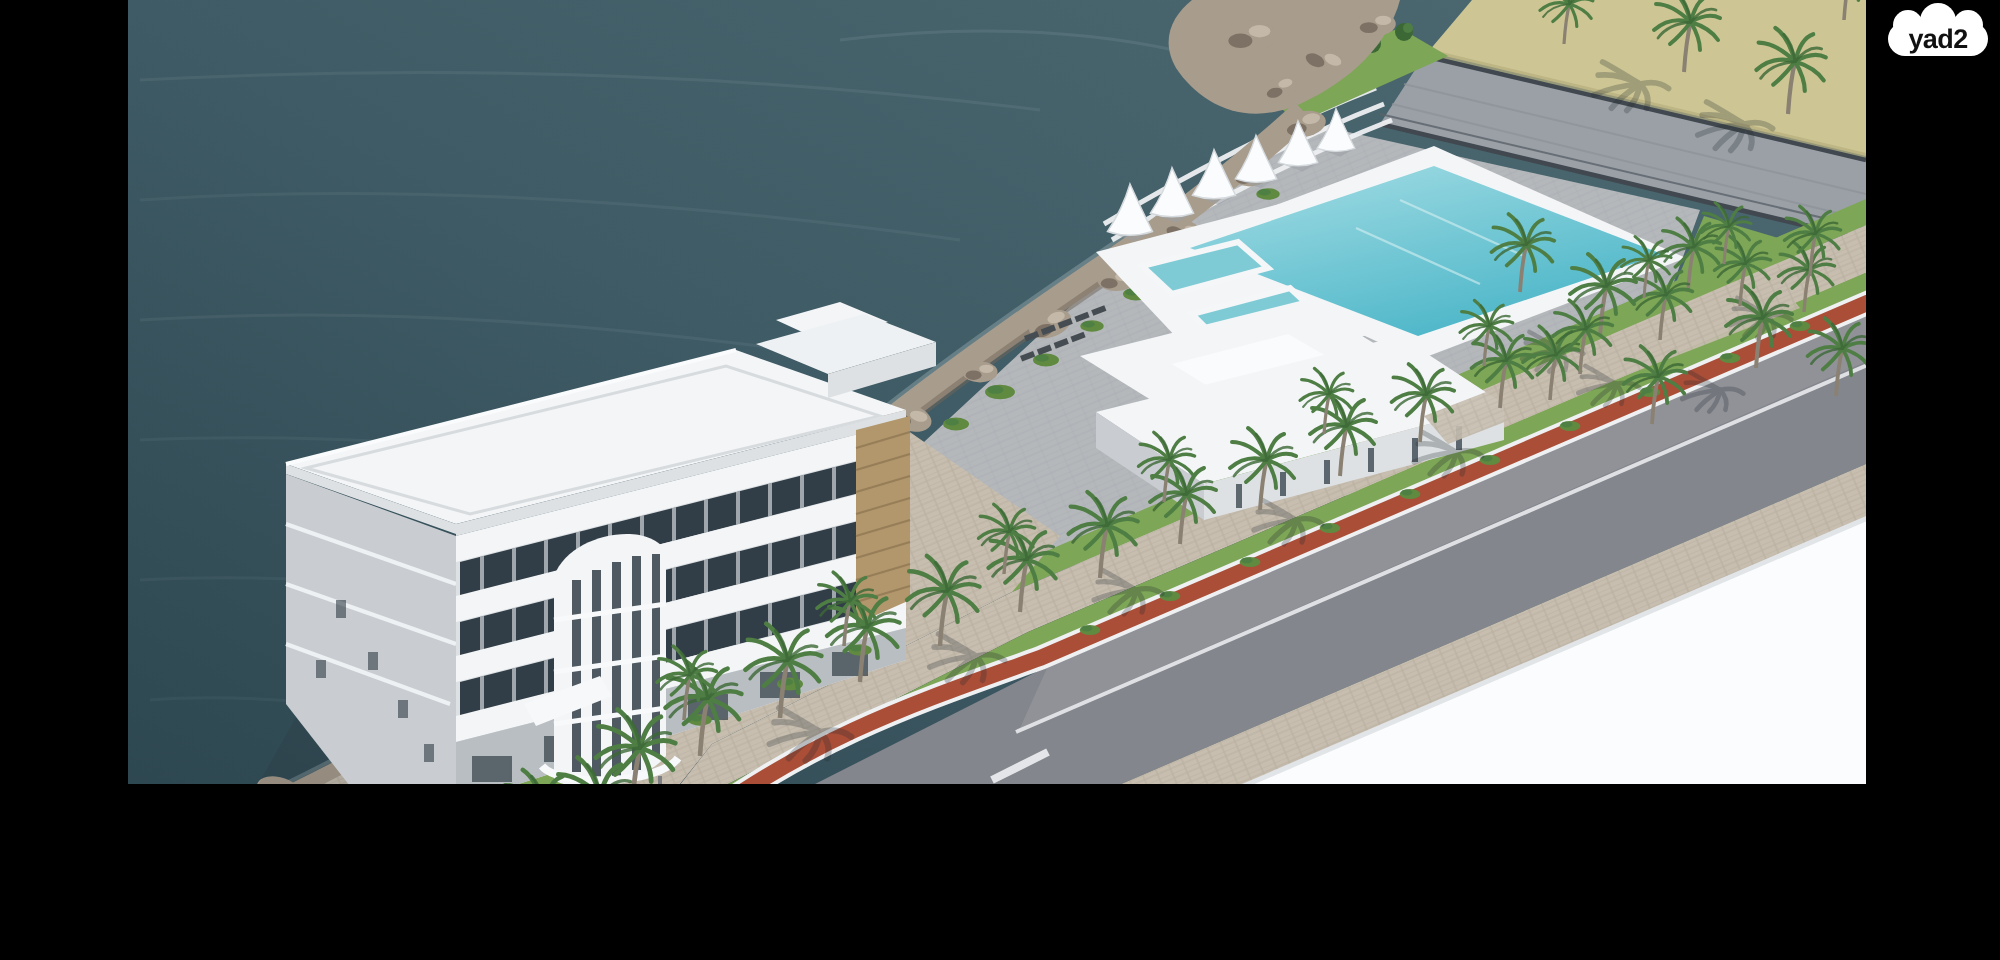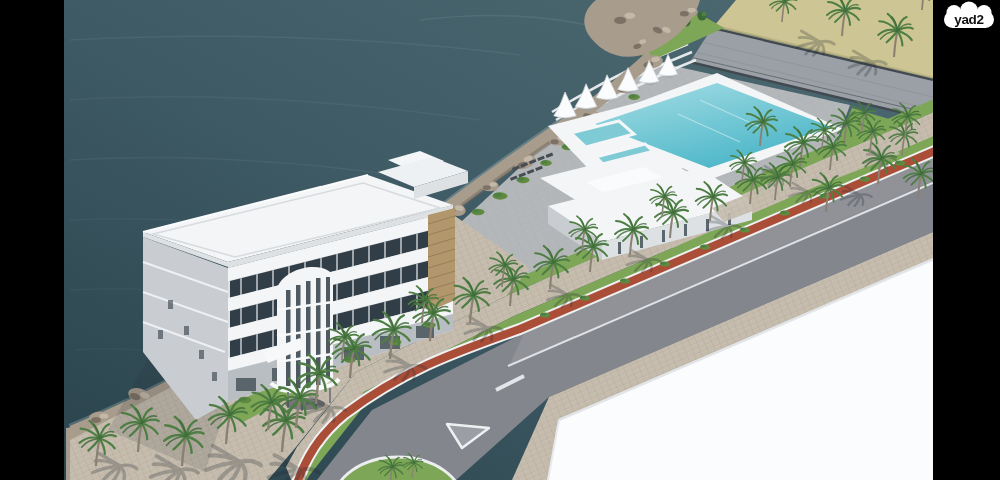--- a/index.html
+++ b/index.html
@@ -1,16 +1,16 @@
 <!DOCTYPE html>
 <html style="--bars: #000000; --sea: #3f5b65; --seadeep: #2a434c; --sealight: #4d6a72; --sand: #cdc694; --sandshade: #b6ae7d; --prom: #9aa0a6; --promdark: #41484f; --rock: #a89c8c; --rockdark: #70665a; --rocklight: #c6bbab; --deck: #b5b8bb; --white: #f3f5f7; --whiteshade: #dde1e4; --whiteside: #c9cdd1; --glass: #323e47; --wood: #b1976b; --wooddark: #8c7450; --grass: #7da656; --grassdark: #5f8a40; --frond: #4e7e44; --fronddark: #3c6836; --trunk: #8b8173; --road: #83868c; --roadlight: #9a9ca2; --bike: #ab4e38; --linewhite: #eef0f2; --paver: #c7beb0; --neighbor: #fbfcfd; --shadow: #232a30; --poollight: #a6dee5; --pooldeep: #4cb6c8; --kiddie: #7ecbd6; --badgebg: #ffffff; --badgetext: #111111;"><head>
 <meta charset="utf-8">
 <style>
   html,body{margin:0;padding:0;background:#000;}
-  .stage{position:relative;width:1000px;height:480px;overflow:hidden;background:var(--bars);font-family:"Liberation Sans",sans-serif;border-radius:18px;}
+  .stage{position:relative;width:1000px;height:392px;overflow:hidden;background:var(--bars);font-family:"Liberation Sans",sans-serif;border-radius:18px;}
   svg{display:block}
   .badge-text{font-family:"Liberation Sans",sans-serif;font-weight:bold;font-size:13.5px;letter-spacing:-0.3px;fill:var(--badgetext);}
 </style>
 </head>
 <body>
 
 <div class="stage">
 <svg width="1000" height="480" viewBox="0 0 1000 480">
   <defs>
     <clipPath id="content">

